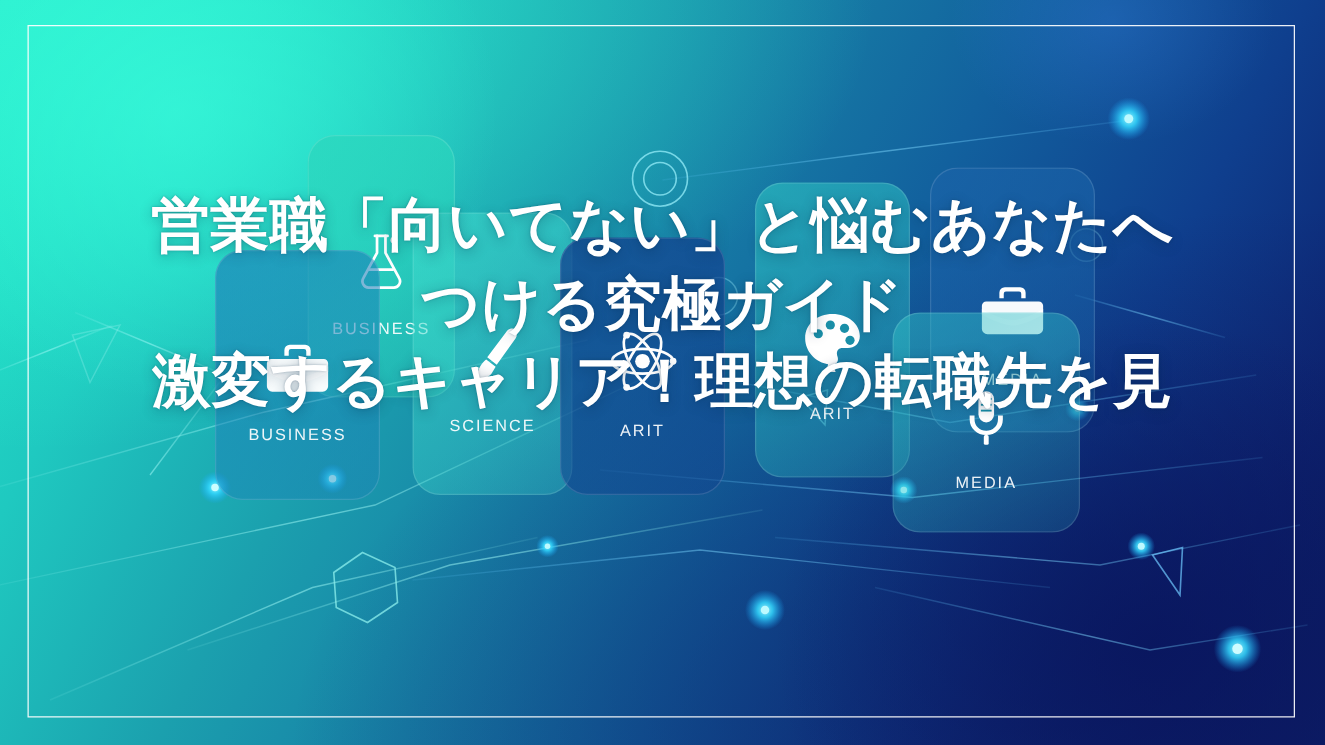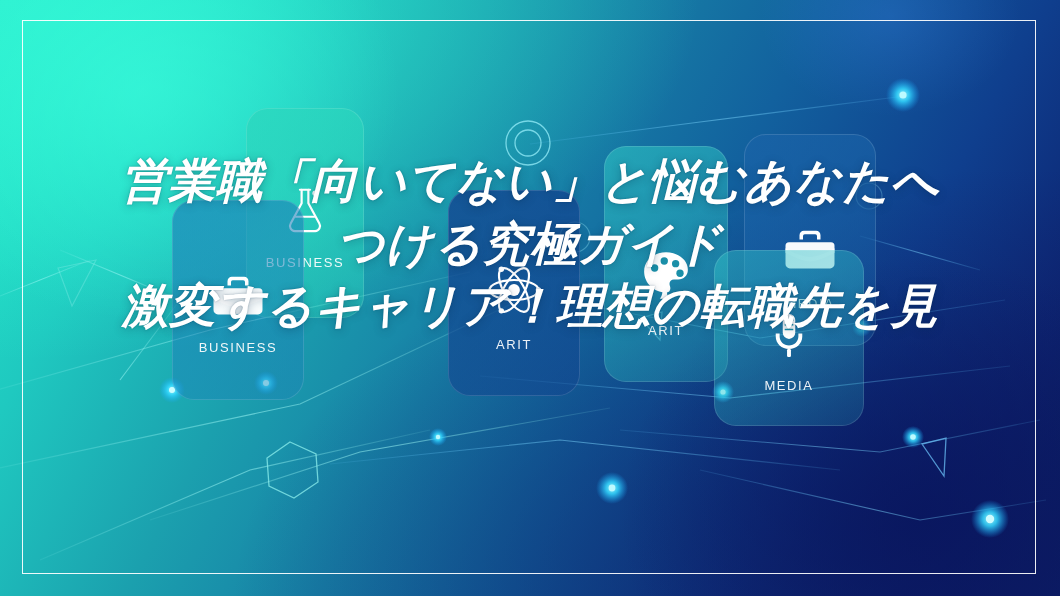--- a/index.html
+++ b/index.html
@@ -54,21 +54,21 @@
     color:#ffffff;
     font-family:"DejaVu Sans","Liberation Sans",sans-serif;
     font-weight:bold;
     font-size:47px;
     line-height:1.33;
     letter-spacing:.5px;
     text-shadow:0 2px 10px rgba(0,40,70,.32), 0 0 2px rgba(0,40,70,.35);
     z-index:40;
     padding:0 34px;
   }
-  #title .tline{display:block;white-space:nowrap;font-style:italic;}
+  #title .tline{display:block;white-space:nowrap;}
 
   
   #frame{
     position:absolute;left:22px;top:20px;
     width:1014px;height:554px;
     border:1.6px solid rgba(255,255,255,.92);
     box-sizing:border-box;
     z-index:50;
     pointer-events:none;
   }
@@ -166,20 +166,27 @@
         <span class="clabel" style="margin-top: 14px;">BUSINESS</span>
       </div>
       <div class="card" style="left: 172px; top: 200px; width: 132px; height: 200px; background: linear-gradient(150deg, rgba(28, 127, 184, 0.68) 0%, rgba(28, 127, 184, 0.5) 55%, rgba(28, 127, 184, 0.34) 100%); box-shadow: rgba(255, 255, 255, 0.13) 0px 0px 0px 1px inset;">
         <span class="ico" style="margin-top: 22px;"><svg viewBox="0 0 64 64" width="56" height="56" fill="#fff">
       <path d="M25 10h14a5 5 0 0 1 5 5v5h-4v-4a2 2 0 0 0-2-2H26a2 2 0 0 0-2 2v4h-4v-5a5 5 0 0 1 5-5z"></path>
       <path d="M8 23h48a4 4 0 0 1 4 4v21a5 5 0 0 1-5 5H9a5 5 0 0 1-5-5V27a4 4 0 0 1 4-4zm20 10h8v5h-8z" opacity=".97"></path>
       <path d="M4 30c12 7 22 10 28 10s16-3 28-10v5c-12 7-22 10-28 10S16 42 4 35z" fill="#fff" opacity=".85"></path>
     </svg></span>
         <span class="clabel" style="margin-top: 12px;">BUSINESS</span>
       </div>
+      <div class="card" style="left: 330px; top: 170px; width: 128px; height: 226px; background: linear-gradient(150deg, rgba(62, 217, 204, 0.6) 0%, rgba(62, 217, 204, 0.42) 55%, rgba(62, 217, 204, 0.26) 100%); box-shadow: rgba(255, 255, 255, 0.13) 0px 0px 0px 1px inset;">
+        <span class="ico" style="margin-top: 40px;"><svg viewBox="0 0 64 64" width="54" height="54" fill="#fff">
+      <path d="M52 6c3 2 4 6 2 9L36 40l-9-7L45 9c2-3 5-4 7-3z"></path>
+      <path d="M26 35l9 7-3 5c-2 4-6 6-10 6-3 0-5 2-6 4-1-4 1-7 2-10 1-4 4-9 8-12z"></path>
+    </svg></span>
+        <span class="clabel" style="margin-top: 16px;">SCIENCE</span>
+      </div>
       <div class="card" style="left: 448px; top: 190px; width: 132px; height: 206px; background: linear-gradient(150deg, rgba(18, 65, 143, 0.78) 0%, rgba(18, 65, 143, 0.6) 55%, rgba(18, 65, 143, 0.44) 100%); box-shadow: rgba(255, 255, 255, 0.13) 0px 0px 0px 1px inset;">
         <span class="ico" style="margin-top: 26px;"><svg viewBox="0 0 64 64" width="58" height="58" fill="none" stroke="#fff" stroke-width="2.4">
       <circle cx="32" cy="32" r="6.5" fill="#fff" stroke="none"></circle>
       <ellipse cx="32" cy="32" rx="27" ry="11"></ellipse>
       <ellipse cx="32" cy="32" rx="27" ry="11" transform="rotate(60 32 32)"></ellipse>
       <ellipse cx="32" cy="32" rx="27" ry="11" transform="rotate(120 32 32)"></ellipse>
       <circle cx="59" cy="32" r="3" fill="#fff" stroke="none"></circle>
       <circle cx="18" cy="9" r="3" fill="#fff" stroke="none"></circle>
       <circle cx="18" cy="55" r="3" fill="#fff" stroke="none"></circle>
     </svg></span>

